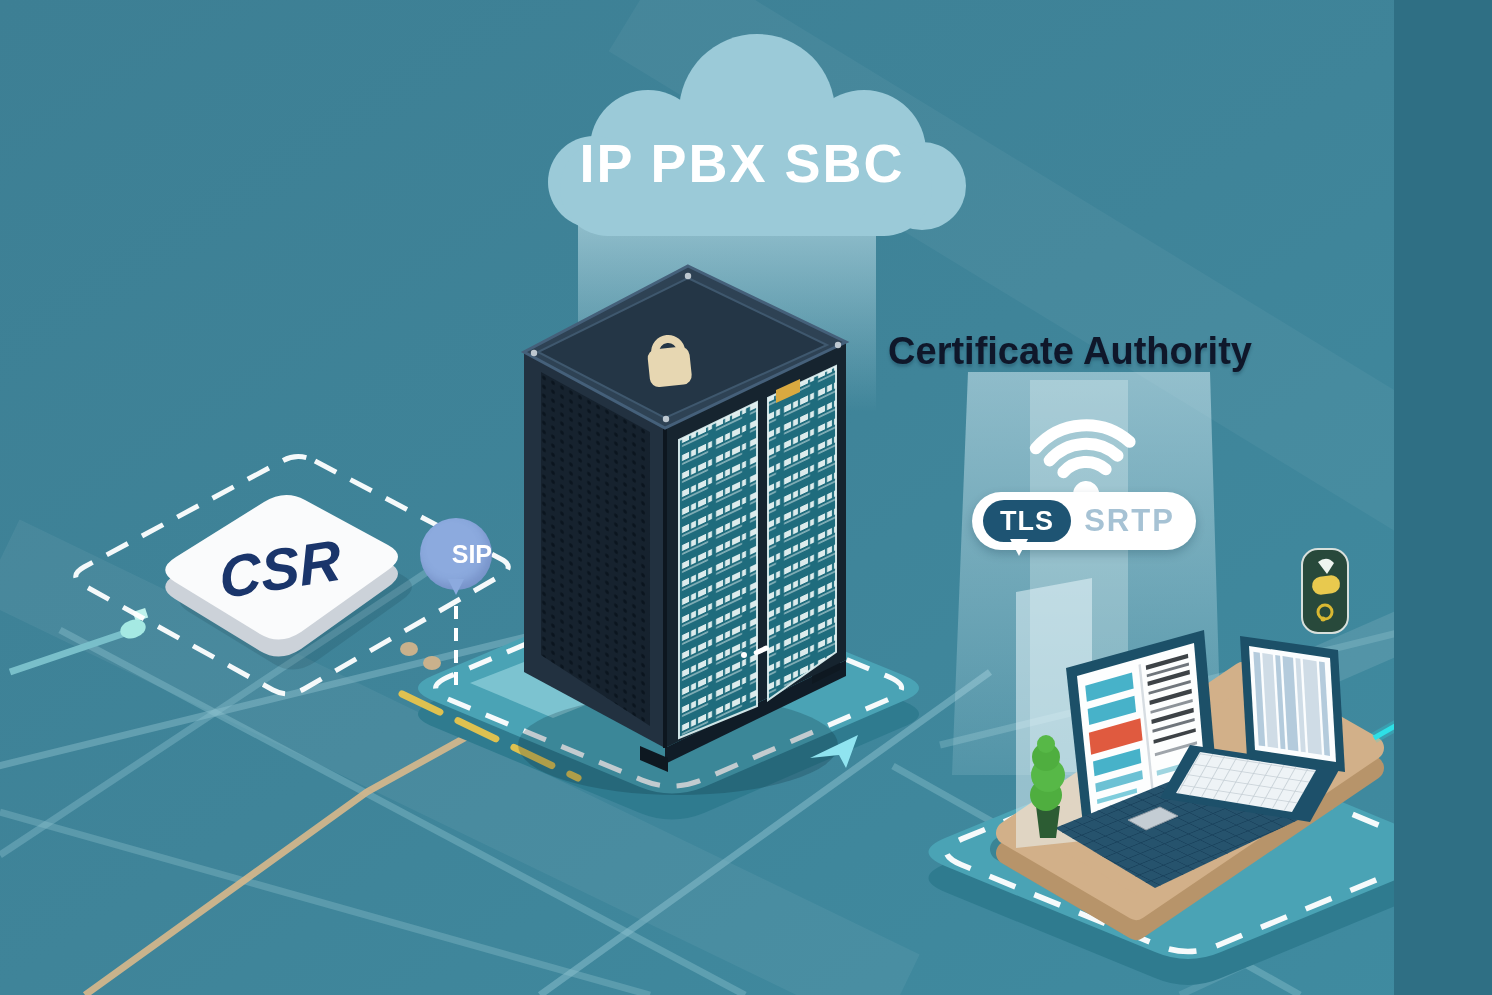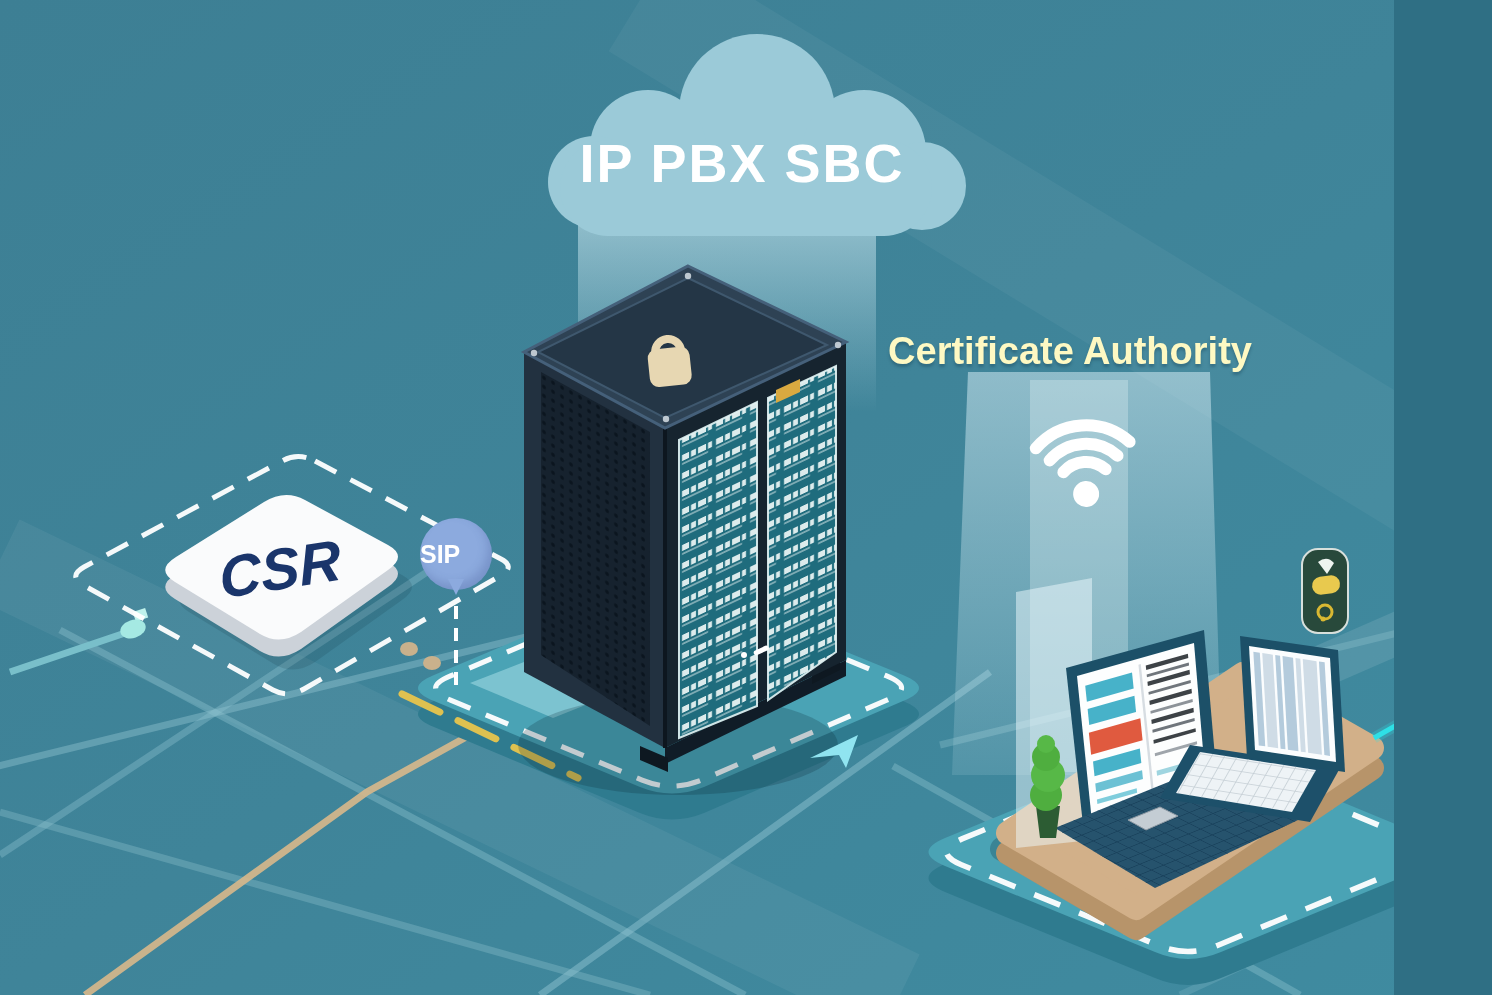--- a/index.html
+++ b/index.html
@@ -3,27 +3,27 @@
 <meta charset="utf-8">
 <style>
   html,body{margin:0;padding:0;background:#2f6f84;}
   .stage{position:relative;width:1394px;height:995px;overflow:hidden;
          font-family:"Liberation Sans", sans-serif;background:#3e8197;}
   .stage svg{position:absolute;left:0;top:0;}
   .overlay{position:absolute;z-index:5;}
   .cloud-label{left:542px;top:132px;width:400px;text-align:center;
     font-size:54px;font-weight:700;color:#ffffff;letter-spacing:2px;}
   .ca-label{left:870px;top:330px;width:400px;text-align:center;
-    font-size:38px;font-weight:700;color:#fef9c3;
+    font-size:38px;font-weight:700;color:#0f172a;
     text-shadow:0 3px 3px rgba(20,60,80,.35);}
   .csr-label{left:180px;top:518px;width:200px;height:100px;display:flex;
     align-items:center;justify-content:center;font-size:58px;font-weight:700;
     font-style:italic;color:#1a356b;transform:rotate(-9deg) skewX(-4deg);}
   .bubble{border-radius:50%;background:#8caade;color:#fff;display:flex;
-    align-items:center;justify-content:flex-start;font-weight:700;
+    align-items:center;justify-content:flex-end;font-weight:700;
     box-shadow:inset -4px -6px 10px rgba(60,80,140,.25);}
   .sip-bubble{left:420px;top:518px;width:72px;height:72px;font-size:25px;}
   .sip-bubble::after{content:'';position:absolute;left:28px;bottom:-13px;
     border:8px solid transparent;border-top:16px solid #8caade;}
   .over-bubble{left:487px;top:513px;width:88px;height:88px;font-size:23px;}
   .tls-pill{left:972px;top:492px;width:224px;height:58px;background:#ffffff;
     border-radius:30px;display:flex;align-items:center;
     box-shadow:0 4px 10px rgba(10,50,70,.25);}
   .tls-pill::after{content:'';position:absolute;left:38px;bottom:-15px;
     border:9px solid transparent;border-top:17px solid #ffffff;}
@@ -251,13 +251,17 @@
     <circle cx="1323" cy="619" r="2.5" fill="#d9b832"></circle>
   </g>
 </svg>
 
 <div class="overlay cloud-label">IP PBX SBC</div>
 <div class="overlay ca-label">Certificate Authority</div>
 <div class="overlay csr-label">CSR</div>
 <div class="overlay bubble sip-bubble">
   <span>SIP</span>
 </div>
+<div class="overlay tls-pill">
+  <div class="tls-chip">TLS</div>
+  <div class="srtp-text">SRTP</div>
 </div>
+</div>
 
 </body></html>

